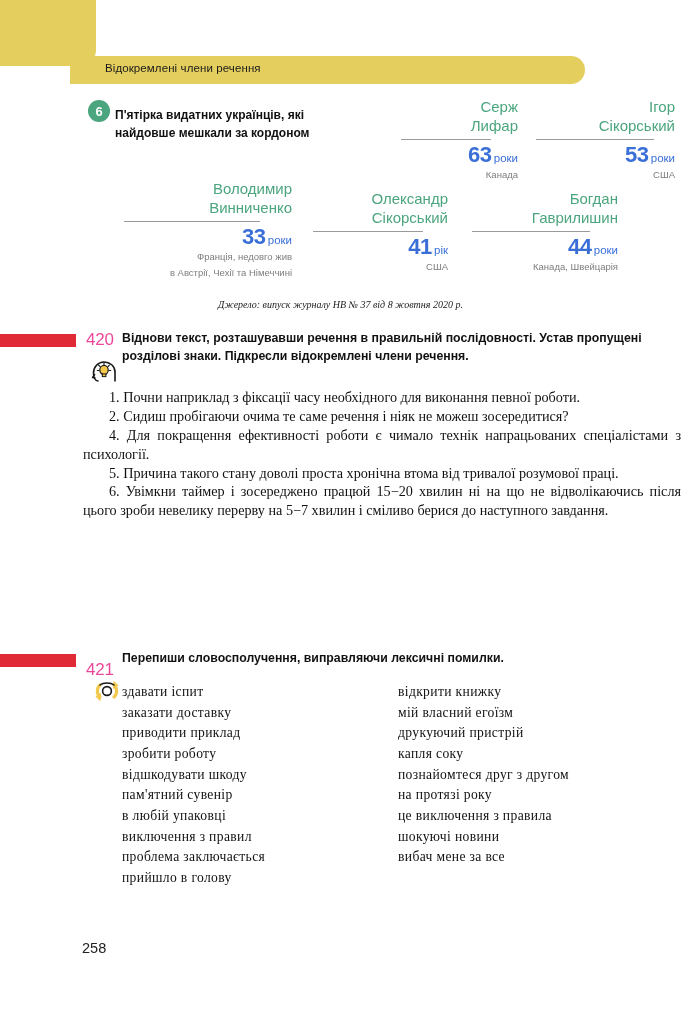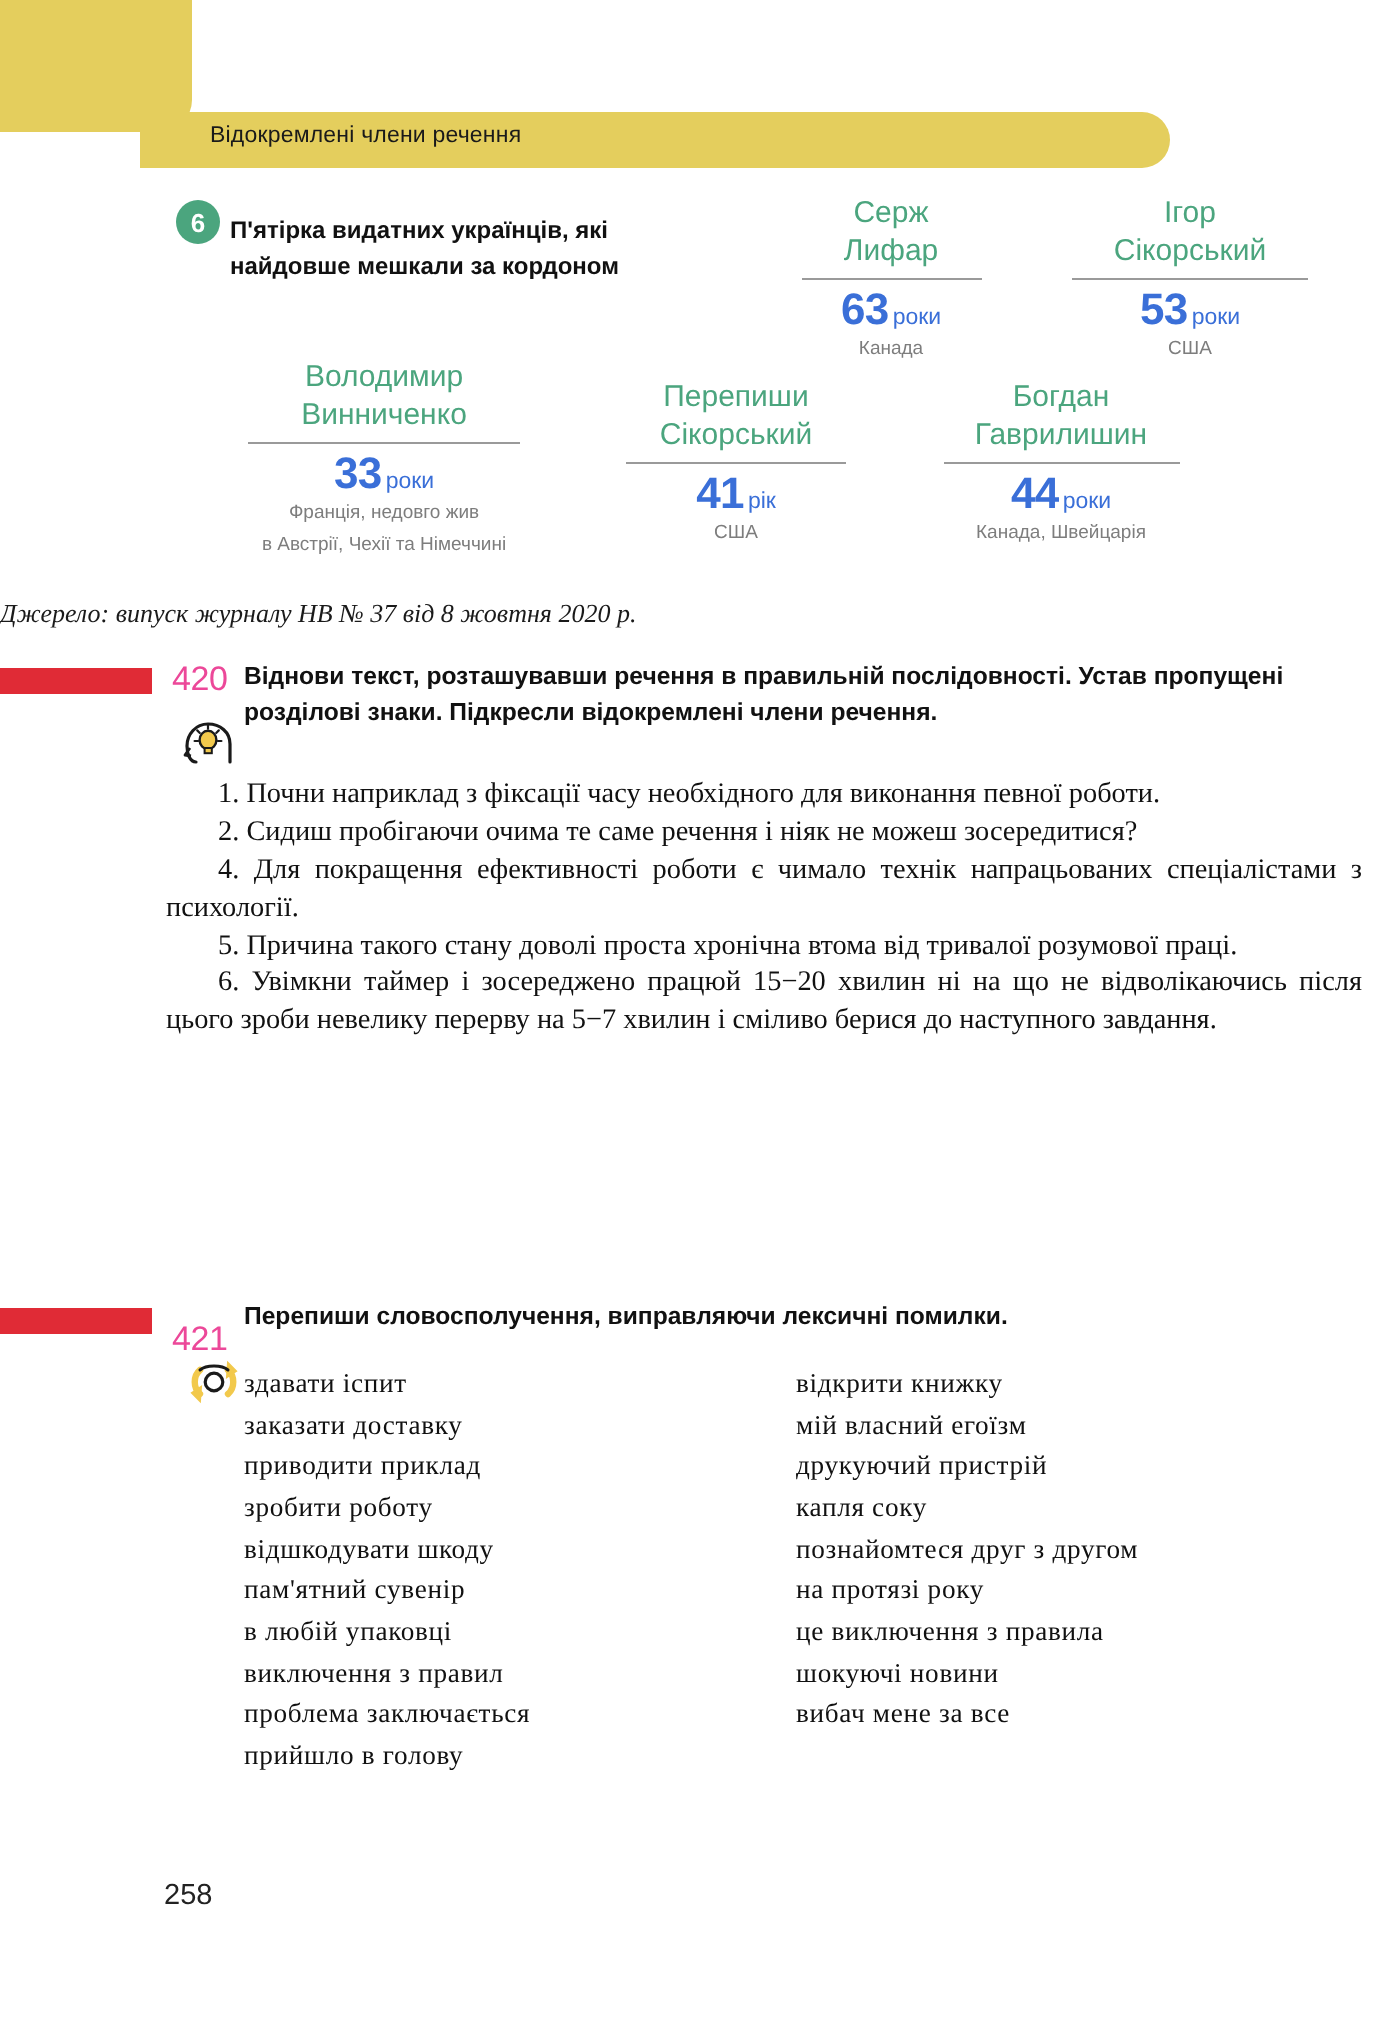--- a/index.html
+++ b/index.html
@@ -66,21 +66,21 @@
     top: 106px;
     width: 215px;
     font-size: 12px;
     font-weight: bold;
     line-height: 1.5;
     color: #111111;
   }
 
   .person {
     position: absolute;
-    text-align: center;
+    text-align: right;
   }
   .person .pname {
     color: #4ba57e;
     font-size: 15px;
     line-height: 1.25;
     white-space: nowrap;
   }
   .person .rule {
     height: 1.5px;
     background: #9a9a9a;
@@ -117,24 +117,24 @@
   #person-arkhyp  { left: 288px; top: 190px; width: 160px; }
   #person-arkhyp .rule { width: 110px; }
   #person-havryl  { left: 443px; top: 190px; width: 175px; }
   #person-havryl .rule { width: 118px; }
 
   .source-line {
     position: absolute;
     left: 0;
     top: 299px;
     width: 681px;
-    text-align: left;
+    text-align: center;
     font-family: "Liberation Serif", serif;
     font-style: italic;
-    font-size: 13px;
+    font-size: 10px;
     color: #1a1a1a;
   }
 
   
   .redbar {
     position: absolute;
     left: 0;
     width: 76px;
     height: 13px;
     background: #e02b36;
@@ -228,21 +228,21 @@
   <div class="pname">Винниченко</div>
   <div class="rule"></div>
   <div class="agerow">
     <span class="num">33</span><span class="unit">роки</span>
   </div>
   <div class="country">Франція, недовго жив</div>
   <div class="country">в Австрії, Чехії та Німеччині</div>
 </div>
 
 <div class="person" id="person-arkhyp">
-  <div class="pname">Перепиши</div>
+  <div class="pname">Олександр</div>
   <div class="pname">Сікорський</div>
   <div class="rule"></div>
   <div class="agerow">
     <span class="num">41</span><span class="unit">рік</span>
   </div>
   <div class="country">США</div>
 </div>
 
 <div class="person" id="person-havryl">
   <div class="pname">Богдан</div>

